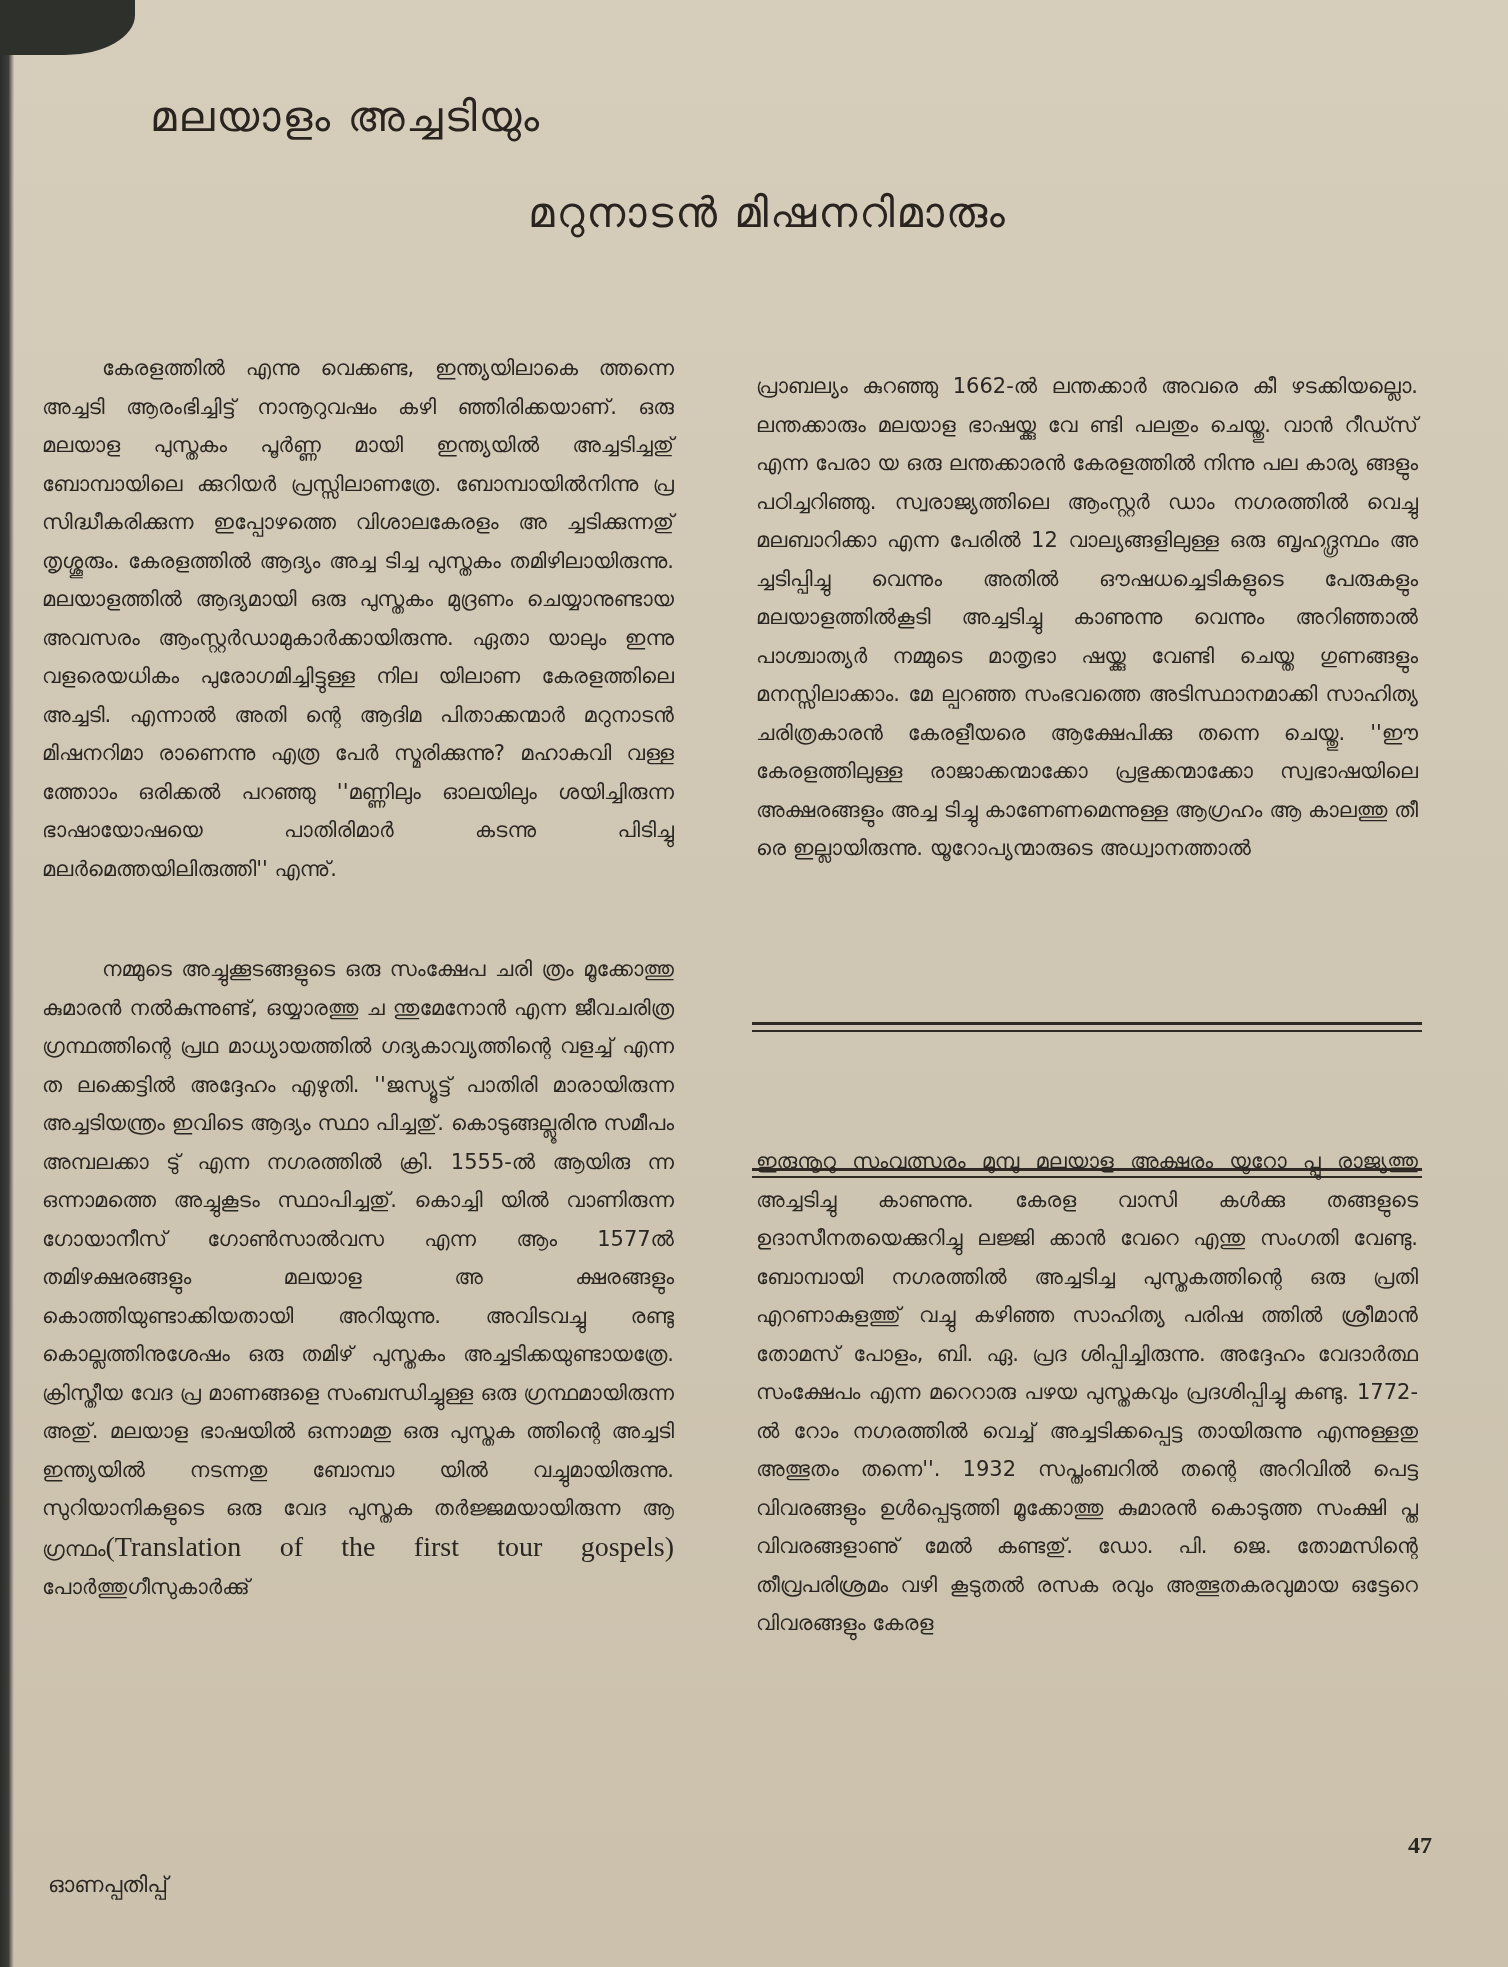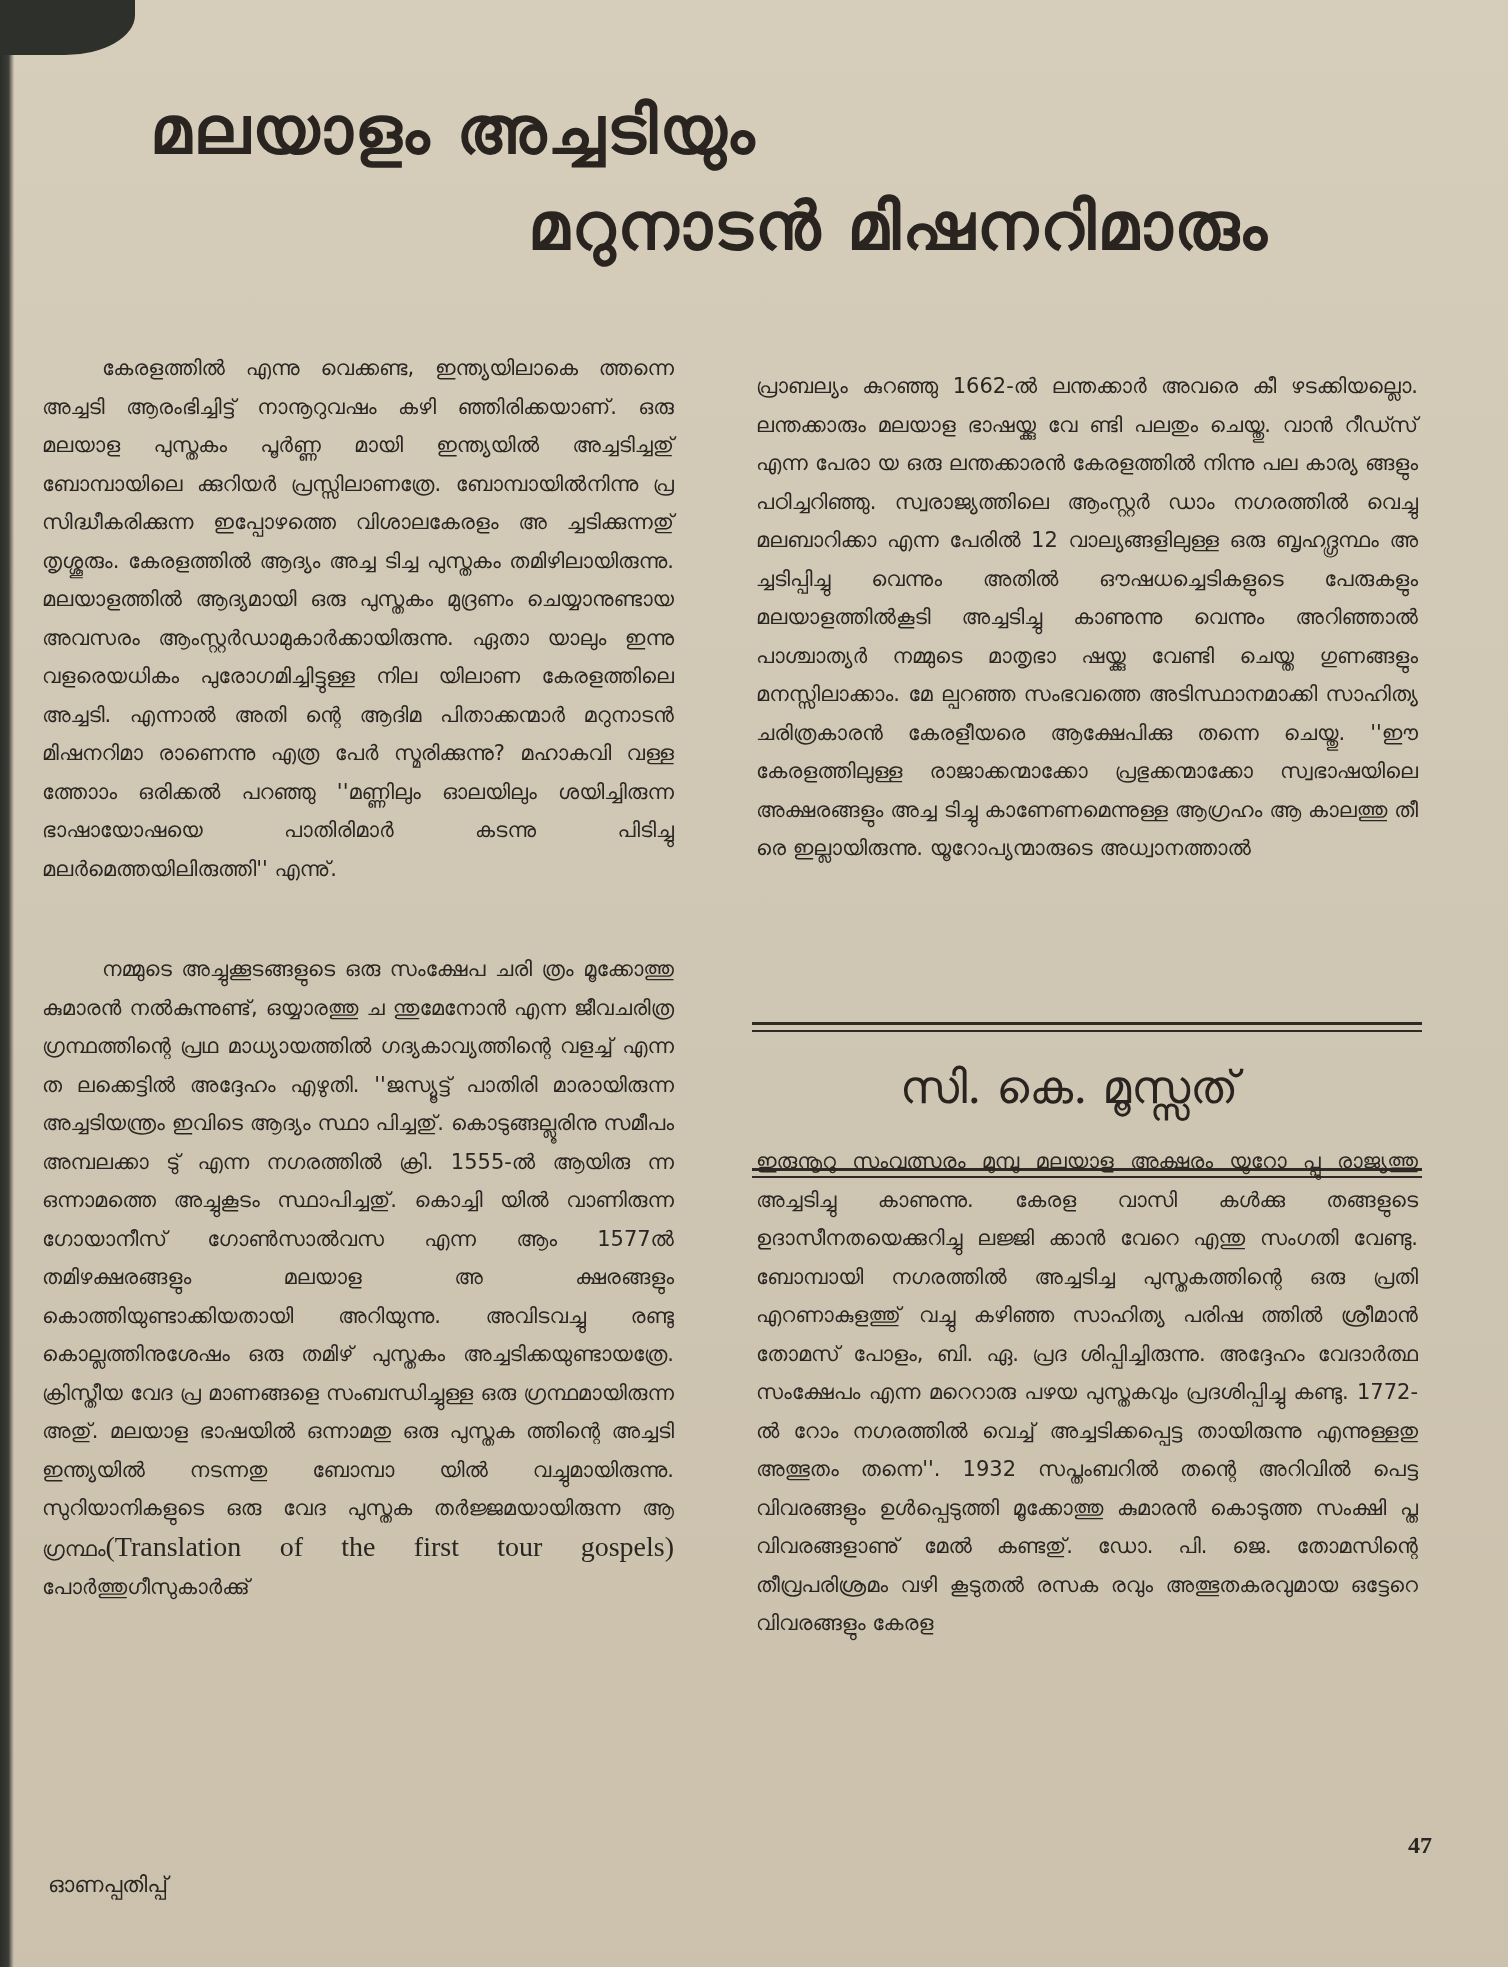--- a/index.html
+++ b/index.html
@@ -16,22 +16,22 @@
   .left-edge {
     position:absolute; left:0; top:0; width:14px; height:1967px;
     background:linear-gradient(90deg,#2b2d2a 0%,#3b3c36 60%,#cfc6b4 100%);
   }
   .torn-corner {
     position:absolute; left:0; top:0; width:135px; height:55px;
     background:#2e302b;
     border-bottom-right-radius:70px 40px;
   }
   .title-line {
-    position:absolute; font-family:"DejaVu Sans", sans-serif; font-weight:bold;
-    font-size:66px; color:#2a2420; letter-spacing:2px; white-space:nowrap;
+    position:absolute; font-family:"DejaVu Sans", sans-serif; font-weight:normal;
+    font-size:42px; color:#2a2420; letter-spacing:2px; white-space:nowrap;
   }
   .col {
     position:absolute; font-size:21px; line-height:38.5px;
     text-align:justify; color:#2a2622;
   }
   .col p { margin:4px; text-indent:60px; }
   .col p.noindent { text-indent:0; }
   .rule { position:absolute; height:0; border-top:3px solid #2f2a25; }
   .rule.thin { border-top:2px solid #2f2a25; }
   .author {
@@ -58,21 +58,20 @@
     <p>കേരളത്തിൽ എന്നു വെക്കണ്ട, ഇന്ത്യയിലാകെ ത്തന്നെ അച്ചടി ആരംഭിച്ചിട്ട് നാനൂറുവഷം കഴി ഞ്ഞിരിക്കയാണ്. ഒരു മലയാള പുസ്തകം പൂർണ്ണ മായി ഇന്ത്യയിൽ അച്ചടിച്ചതു് ബോമ്പായിലെ ക്കുറിയർ പ്രസ്സിലാണത്രേ. ബോമ്പായിൽനിന്നു പ്ര സിദ്ധീകരിക്കുന്ന ഇപ്പോഴത്തെ വിശാലകേരളം അ ച്ചടിക്കുന്നതു് തൃശ്ശൂരും. കേരളത്തിൽ ആദ്യം അച്ച ടിച്ച പുസ്തകം തമിഴിലായിരുന്നു. മലയാളത്തിൽ ആദ്യമായി ഒരു പുസ്തകം മുദ്രണം ചെയ്യാനുണ്ടായ അവസരം ആംസ്റ്റർഡാമുകാർക്കായിരുന്നു. ഏതാ യാലും ഇന്നു വളരെയധികം പുരോഗമിച്ചിട്ടുള്ള നില യിലാണ കേരളത്തിലെ അച്ചടി. എന്നാൽ അതി ന്റെ ആദിമ പിതാക്കന്മാർ മറുനാടൻ മിഷനറിമാ രാണെന്നു എത്ര പേർ സ്മരിക്കുന്നു? മഹാകവി വള്ള ത്തോാം ഒരിക്കൽ പറഞ്ഞു ''മണ്ണിലും ഓലയിലും ശയിച്ചിരുന്ന ഭാഷായോഷയെ പാതിരിമാർ കടന്നു പിടിച്ചു മലർമെത്തയിലിരുത്തി'' എന്നു്.</p>
     <p style="margin-top:62px;"><span>നമ്മുടെ അച്ചുക്കൂടങ്ങളുടെ ഒരു സംക്ഷേപ ചരി ത്രം മൂക്കോത്തു കുമാരൻ നൽകുന്നുണ്ട്, ഒയ്യാരത്തു ച ന്തുമേനോൻ എന്ന ജീവചരിത്ര ഗ്രന്ഥത്തിന്റെ പ്രഥ മാധ്യായത്തിൽ ഗദ്യകാവ്യത്തിന്റെ വളച്ച് എന്ന ത ലക്കെട്ടിൽ അദ്ദേഹം എഴുതി. ''ജസ്യൂട്ട് പാതിരി മാരായിരുന്ന അച്ചടിയന്ത്രം ഇവിടെ ആദ്യം സ്ഥാ പിച്ചതു്. കൊടുങ്ങല്ലൂരിനു സമീപം അമ്പലക്കാ ടു് എന്ന നഗരത്തിൽ ക്രി. 1555-ൽ ആയിരു ന്ന ഒന്നാമത്തെ അച്ചുകൂടം സ്ഥാപിച്ചതു്. കൊച്ചി യിൽ വാണിരുന്ന ഗോയാനീസ് ഗോൺസാൽവസ എന്ന ആം 1577ൽ തമിഴക്ഷരങ്ങളും മലയാള അ ക്ഷരങ്ങളും കൊത്തിയുണ്ടാക്കിയതായി അറിയുന്നു. അവിടവച്ചു രണ്ടു കൊല്ലത്തിനുശേഷം ഒരു തമിഴ് പുസ്തകം അച്ചടിക്കയുണ്ടായത്രേ. ക്രിസ്തീയ വേദ പ്ര മാണങ്ങളെ സംബന്ധിച്ചുള്ള ഒരു ഗ്രന്ഥമായിരുന്ന അതു്. മലയാള ഭാഷയിൽ ഒന്നാമതു ഒരു പുസ്തക ത്തിന്റെ അച്ചടി ഇന്ത്യയിൽ നടന്നതു ബോമ്പാ യിൽ വച്ചുമായിരുന്നു. സുറിയാനികളുടെ ഒരു വേദ പുസ്തക തർജ്ജമയായിരുന്ന ആ ഗ്രന്ഥം</span><span class="english">(Translation of the first tour gospels)</span> <span>പോർത്തുഗീസുകാർക്കു്</span></p>
   </div>
 
   <div class="col" style="left:752px; top:363px; width:670px;">
     <p class="noindent">പ്രാബല്യം കുറഞ്ഞു 1662-ൽ ലന്തക്കാർ അവരെ കീ ഴടക്കിയല്ലൊ. ലന്തക്കാരും മലയാള ഭാഷയ്ക്കു വേ ണ്ടി പലതും ചെയ്തു. വാൻ റീഡ്സ് എന്ന പേരാ യ ഒരു ലന്തക്കാരൻ കേരളത്തിൽ നിന്നു പല കാര്യ ങ്ങളും പഠിച്ചറിഞ്ഞു. സ്വരാജ്യത്തിലെ ആംസ്റ്റർ ഡാം നഗരത്തിൽ വെച്ചു മലബാറിക്കാ എന്ന പേരിൽ 12 വാല്യങ്ങളിലുള്ള ഒരു ബൃഹദ്ഗ്രന്ഥം അ ച്ചടിപ്പിച്ചു വെന്നും അതിൽ ഔഷധച്ചെടികളുടെ പേരുകളും മലയാളത്തിൽകൂടി അച്ചടിച്ചു കാണുന്നു വെന്നും അറിഞ്ഞാൽ പാശ്ചാത്യർ നമ്മുടെ മാതൃഭാ ഷയ്ക്കു വേണ്ടി ചെയ്ത ഗുണങ്ങളും മനസ്സിലാക്കാം. മേ ല്പറഞ്ഞ സംഭവത്തെ അടിസ്ഥാനമാക്കി സാഹിത്യ ചരിത്രകാരൻ കേരളീയരെ ആക്ഷേപിക്കു തന്നെ ചെയ്തു. ''ഈ കേരളത്തിലുള്ള രാജാക്കന്മാക്കോ പ്രഭുക്കന്മാക്കോ സ്വഭാഷയിലെ അക്ഷരങ്ങളും അച്ച ടിച്ചു കാണേണമെന്നുള്ള ആഗ്രഹം ആ കാലത്തു തീ രെ ഇല്ലായിരുന്നു. യൂറോപ്യന്മാരുടെ അധ്വാനത്താൽ</p>
   </div>
 
   <div class="rule" style="left:752px; top:1022px; width:670px;"></div>
   <div class="rule thin" style="left:752px; top:1030px; width:670px;"></div>
-  <div class="author" style="left:900px; top:1060px;">സി. കെ. മൂസ്സത്</div>
   <div class="rule" style="left:752px; top:1168px; width:670px;"></div>
   <div class="rule thin" style="left:752px; top:1176px; width:670px;"></div>
 
   <div class="col" style="left:752px; top:1138px; width:670px;">
     <p class="noindent">ഇരുനൂറു സംവത്സരം മുമ്പു മലയാള അക്ഷരം യൂറോ പ്പു രാജ്യത്തു അച്ചടിച്ചു കാണുന്നു. കേരള വാസി കൾക്കു തങ്ങളുടെ ഉദാസീനതയെക്കുറിച്ചു ലജ്ജി ക്കാൻ വേറെ എന്തു സംഗതി വേണ്ടു. ബോമ്പായി നഗരത്തിൽ അച്ചടിച്ച പുസ്തകത്തിന്റെ ഒരു പ്രതി എറണാകുളത്തു് വച്ചു കഴിഞ്ഞ സാഹിത്യ പരിഷ ത്തിൽ ശ്രീമാൻ തോമസ് പോളം, ബി. ഏ. പ്രദ ശിപ്പിച്ചിരുന്നു. അദ്ദേഹം വേദാർത്ഥ സംക്ഷേപം എന്ന മറെറാരു പഴയ പുസ്തകവും പ്രദശിപ്പിച്ചു കണ്ടു. 1772-ൽ റോം നഗരത്തിൽ വെച്ച് അച്ചടിക്കപ്പെട്ട തായിരുന്നു എന്നുള്ളതു അത്ഭുതം തന്നെ''. 1932 സപ്തംബറിൽ തന്റെ അറിവിൽ പെട്ട വിവരങ്ങളും ഉൾപ്പെടുത്തി മൂക്കോത്തു കുമാരൻ കൊടുത്ത സംക്ഷി പ്ത വിവരങ്ങളാണു് മേൽ കണ്ടതു്. ഡോ. പി. ജെ. തോമസിന്റെ തീവ്രപരിശ്രമം വഴി കൂടുതൽ രസക രവും അത്ഭുതകരവുമായ ഒട്ടേറെ വിവരങ്ങളും കേരള</p>
   </div>
 
   <div class="page-number" style="left:1408px; top:1832px;">47</div>
   <div class="footer-label" style="left:48px; top:1872px;">ഓണപ്പതിപ്പ്</div>
 </div>

